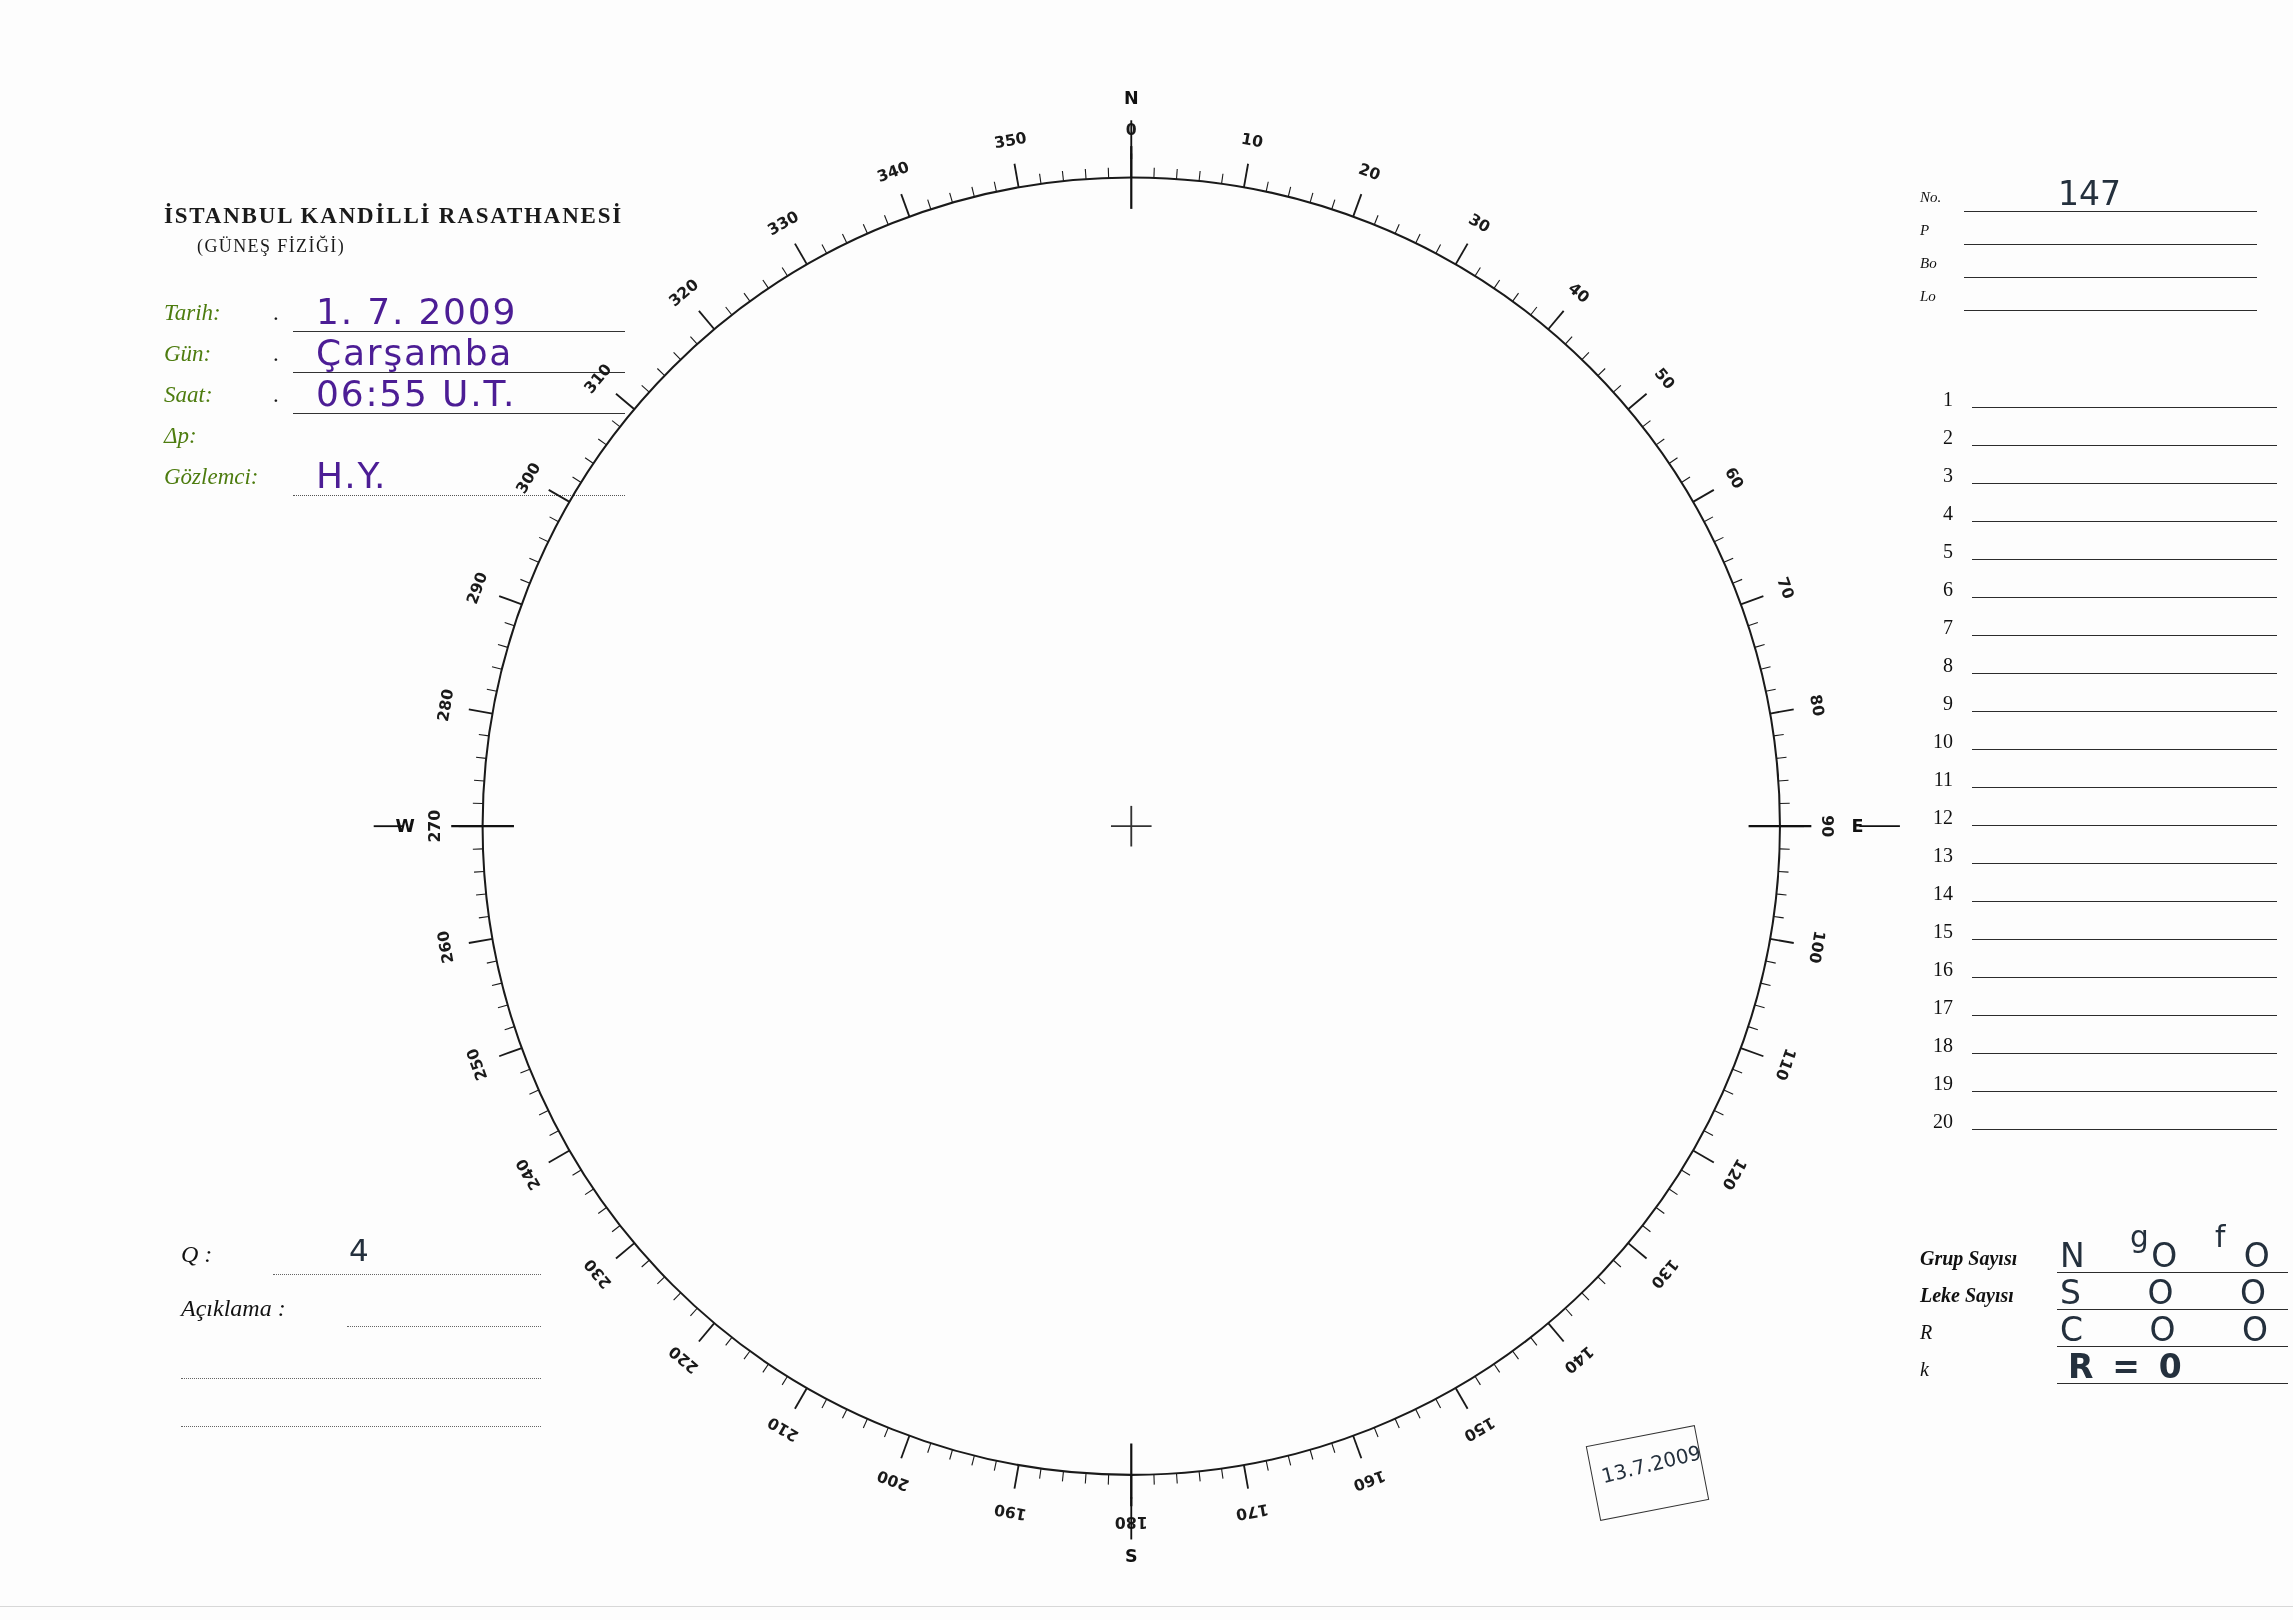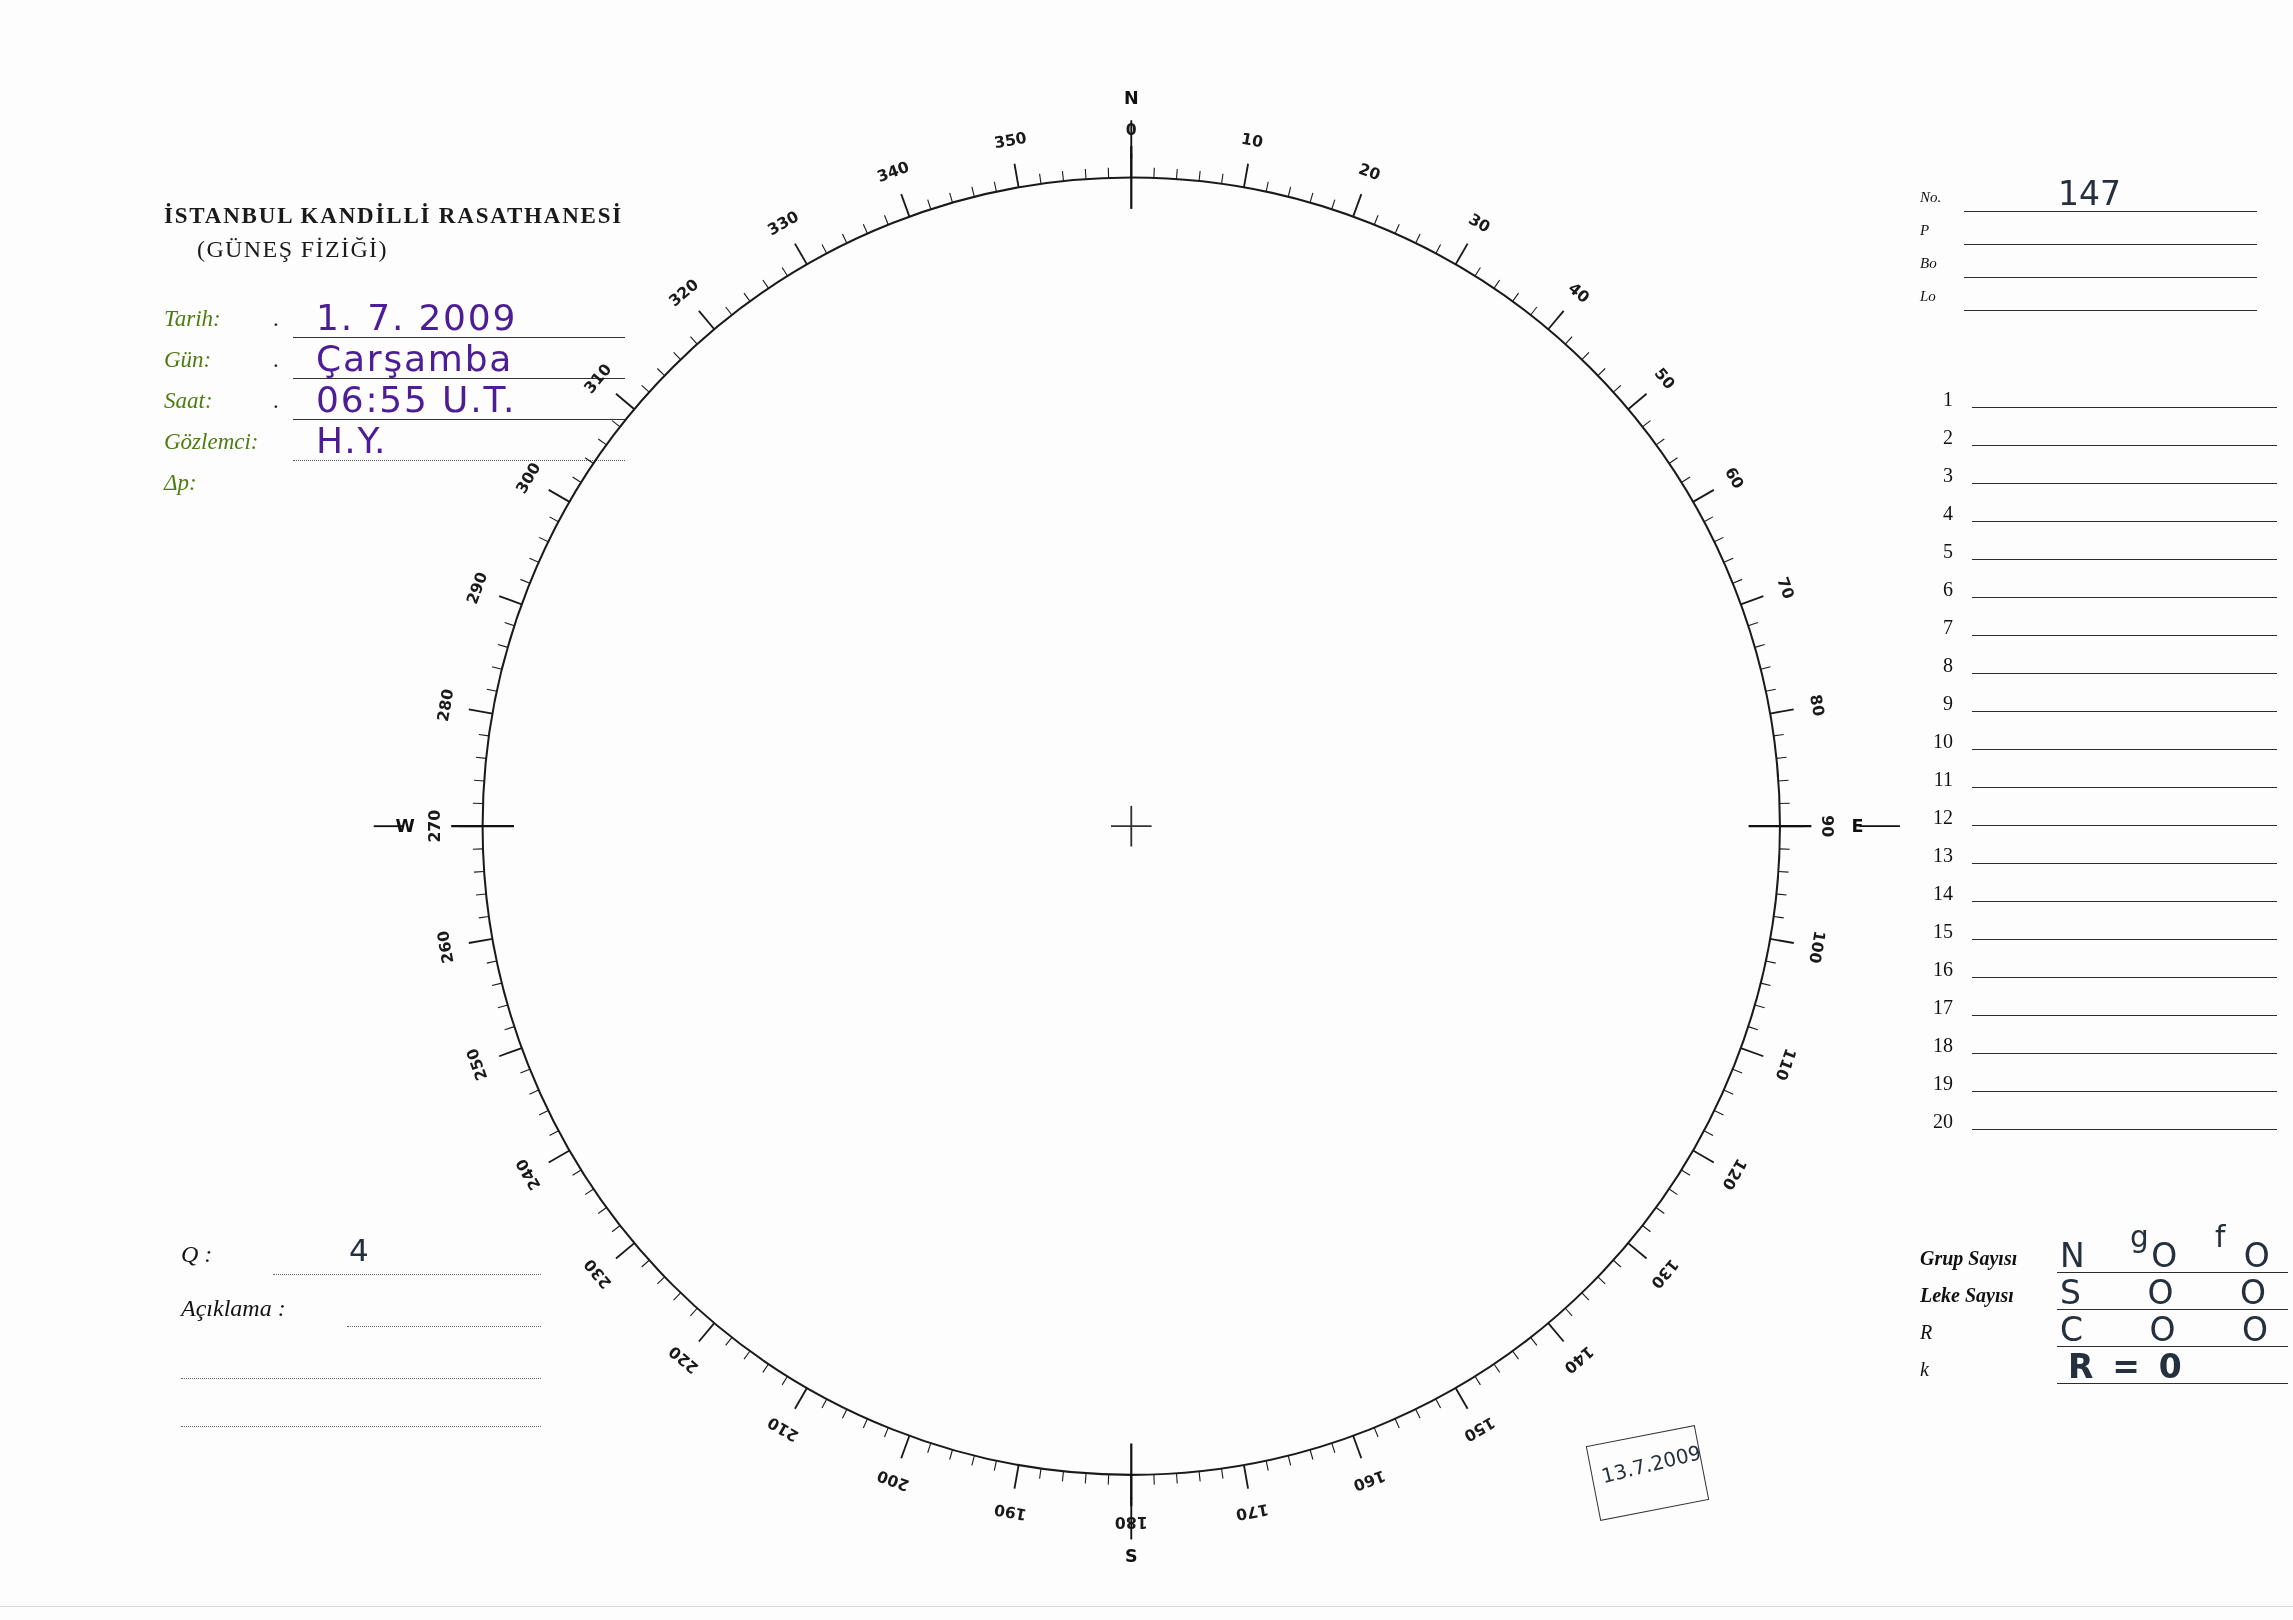--- a/index.html
+++ b/index.html
@@ -34,21 +34,21 @@
   .org-title {
     font-family: "Liberation Serif", serif;
     font-size: 23px;
     letter-spacing: 1.8px;
     font-weight: 600;
     color: #1a1a1a;
     white-space: nowrap;
   }
   .org-sub {
     font-family: "Liberation Serif", serif;
-    font-size: 24px;
+    font-size: 18px;
     letter-spacing: 1.4px;
     margin-top: 7.4px;
     margin-left: 33px;
     color: #1a1a1a;
   }
 
   .field-rows {
     margin-top: 37px;
   }
   .field-row {
@@ -294,27 +294,27 @@
         <span class="field-hand">Çarşamba</span>
         <span class="field-underline"></span>
       </div>
       <div class="field-row">
         <span class="field-label">Saat:</span>
         <span class="field-dots">.</span>
         <span class="field-hand">06:55  U.T.</span>
         <span class="field-underline"></span>
       </div>
       <div class="field-row">
+        <span class="field-label">Δp:</span>
+        <span class="field-hand"></span>
+      </div>
+      <div class="field-row">
         <span class="field-label">Gözlemci:</span>
         <span class="field-hand">H.Y.</span>
         <span class="field-underline dotted"></span>
-      </div>
-      <div class="field-row">
-        <span class="field-label">Δp:</span>
-        <span class="field-hand"></span>
       </div>
     </div>
   </div>
 
   <div class="q-block">
     <span class="q-label" style="left:0px; top:0px;">Q :</span>
     <span class="q-hand" style="left:168px; top:-9.2px;">4</span>
     <span class="q-line" style="left:92px; top:33px; width:268px;"></span>
 
     <span class="q-label" style="left:0px; top:54px;">Açıklama :</span>

